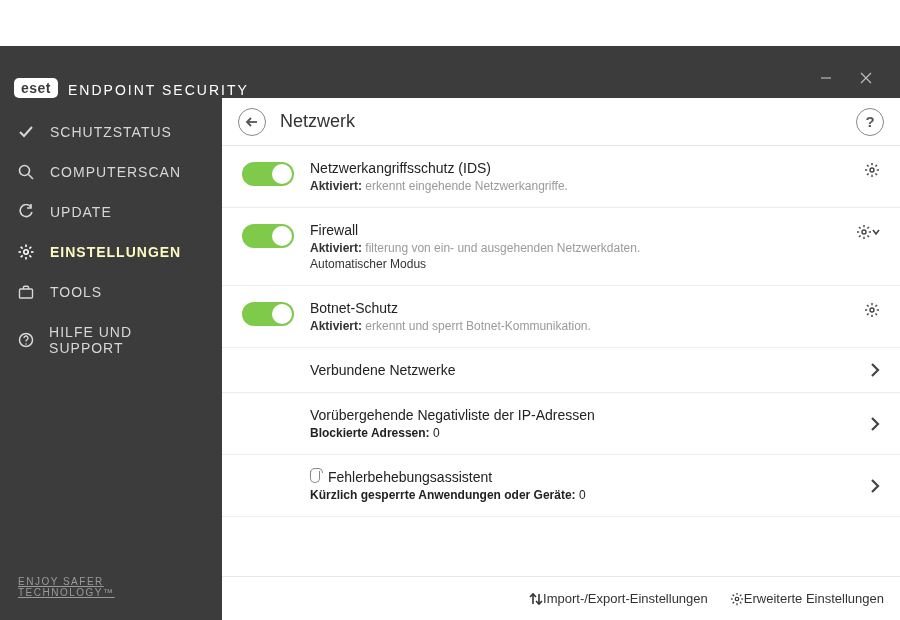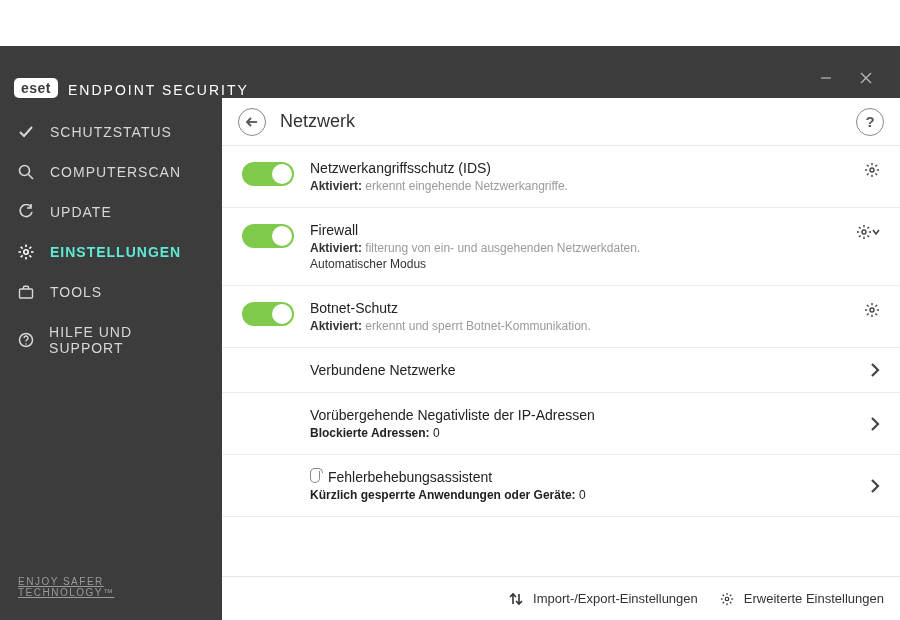--- a/index.html
+++ b/index.html
@@ -8,21 +8,21 @@
   .titlebar { height: 52px; background: #3c3c3c; display: flex; align-items: flex-end; padding: 0 14px; margin-top: 46px; }
   .logo-badge { background: #fff; color: #3c3c3c; border-radius: 5px; padding: 2px 7px; font-weight: 800; font-size: 14px; letter-spacing: 0.5px; }
   .logo-text { color: #fff; font-size: 14px; letter-spacing: 2px; margin-left: 10px; font-weight: 300; }
   .title-spacer { flex: 1; }
   .win-btn { width: 40px; height: 40px; display: flex; align-items: center; justify-content: center; color: #bbb; font-size: 14px; cursor: pointer; }
   .body { flex: 1; display: flex; min-height: 0; }
   .sidebar { width: 222px; background: #3c3c3c; display: flex; flex-direction: column; }
   .nav { padding-top: 14px; flex: 1; }
   .nav-item { display: flex; align-items: center; padding: 12px 18px; color: #d7d7d7; font-size: 14px; letter-spacing: 1px; cursor: pointer; }
   .nav-item .nav-icon { width: 20px; text-align: center; margin-right: 12px; color: #d7d7d7; }
-  .nav-item.active { color: #5eead4; font-weight: 700; }
+  .nav-item.active { color: #fef9c3; font-weight: 700; }
   .nav-item.active .nav-icon { color: #fff; }
   .sidebar-footer { padding: 16px 18px 22px; color: #9a9a9a; font-size: 10px; letter-spacing: 1.5px; text-decoration: underline; }
   .content { flex: 1; display: flex; flex-direction: column; background: #fff; }
   .page-header { display: flex; align-items: center; height: 48px; padding: 0 16px; border-bottom: 1px solid #e6e6e6; text-align: center; }
   .back-btn { width: 28px; height: 28px; border: 1.5px solid #888; border-radius: 50%; display: flex; align-items: center; justify-content: center; color: #555; cursor: pointer; background: #fff; }
   .page-title { font-size: 18px; color: #333; margin-left: 14px; font-weight: 400; }
   .help-btn { width: 28px; height: 28px; border: 1.5px solid #888; border-radius: 50%; display: flex; align-items: center; justify-content: center; color: #555; font-weight: 700; cursor: pointer; background: #fff; font-size: 15px; }
   .rows { flex: 1; overflow-y: auto; }
   .row { display: flex; align-items: flex-start; padding: 14px 20px; border-bottom: 1px solid #ededed; }
   .toggle-col { width: 68px; flex-shrink: 0; padding-top: 2px; }
@@ -36,21 +36,21 @@
   .row-mode { font-size: 12px; color: #333; margin-top: 2px; font-weight: 400; }
   .action-col { width: 40px; flex-shrink: 0; display: flex; align-items: center; justify-content: flex-end; padding-top: 2px; }
   .gear { cursor: pointer; color: #444; }
   .row-nav { padding: 14px 20px 14px 88px; border-bottom: 1px solid #ededed; display: flex; align-items: center; cursor: pointer; }
   .row-nav .nav-body { flex: 1; }
   .row-nav .chevron { color: #444; }
   .nav-title { font-size: 14px; color: #222; }
   .nav-sub { font-size: 12px; color: #222; margin-top: 3px; }
   .nav-sub .bold { font-weight: 700; }
   .footer { height: 44px; border-top: 1px solid #e6e6e6; display: flex; align-items: center; justify-content: flex-end; padding: 0 16px; gap: 22px; }
-  .footer-link { display: flex; align-items: center; gap: 10px; font-size: 13px; color: #333; cursor: pointer; }
+  .footer-link { display: flex; align-items: center; gap: 0; font-size: 13px; color: #333; cursor: pointer; }
   .shield-small { display:inline-block; width:10px; height:12px; border:1.5px solid #888; border-top:none; border-radius:0 0 6px 6px; position:relative; margin-right:4px; vertical-align:-1px; }
   .shield-small:before{content:"";position:absolute;top:-3px;left:-1.5px;width:11px;height:4px;border:1.5px solid #888;border-bottom:none;border-radius:6px 6px 0 0;}
   svg { display:block; }
 </style>
 </head>
 <body>
 
 <div class="window">
 
   <div class="titlebar">

